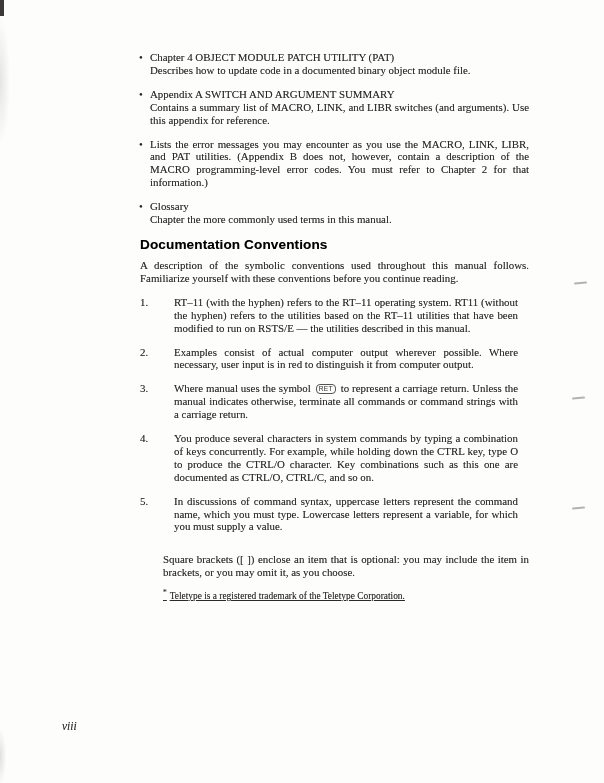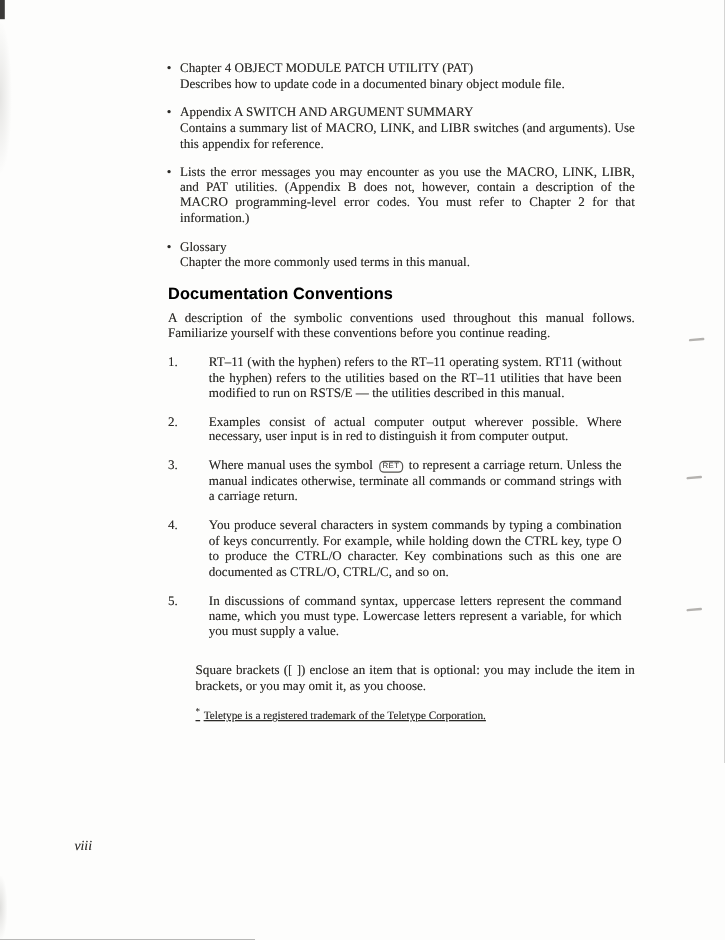--- a/index.html
+++ b/index.html
@@ -46,21 +46,21 @@
     text-shadow: none;
   }
   .footnote {
     margin-top: 6px; padding-left: 23px;
     font-size: 9.4px; line-height: 11.5px;
     text-align: left;
     text-decoration: underline;
   }
   .footnote-marker { vertical-align: super; font-size: 7.5px; margin-right: 3px; }
   .folio {
-    position: absolute; left: 62px; top: 699px;
+    position: absolute; left: 62px; top: 720px;
     font-style: italic; font-size: 11.5px; color: #32312e;
   }
   
   .corner-bar {
     position: absolute; left: 0; top: 0;
     width: 4px; height: 16px; background: #3b3a38;
   }
   .left-smudge {
     position: absolute; left: 0; top: 16px; width: 10px; height: 130px;
     background: radial-gradient(ellipse at left, rgba(120,118,112,0.18), rgba(120,118,112,0) 70%);

